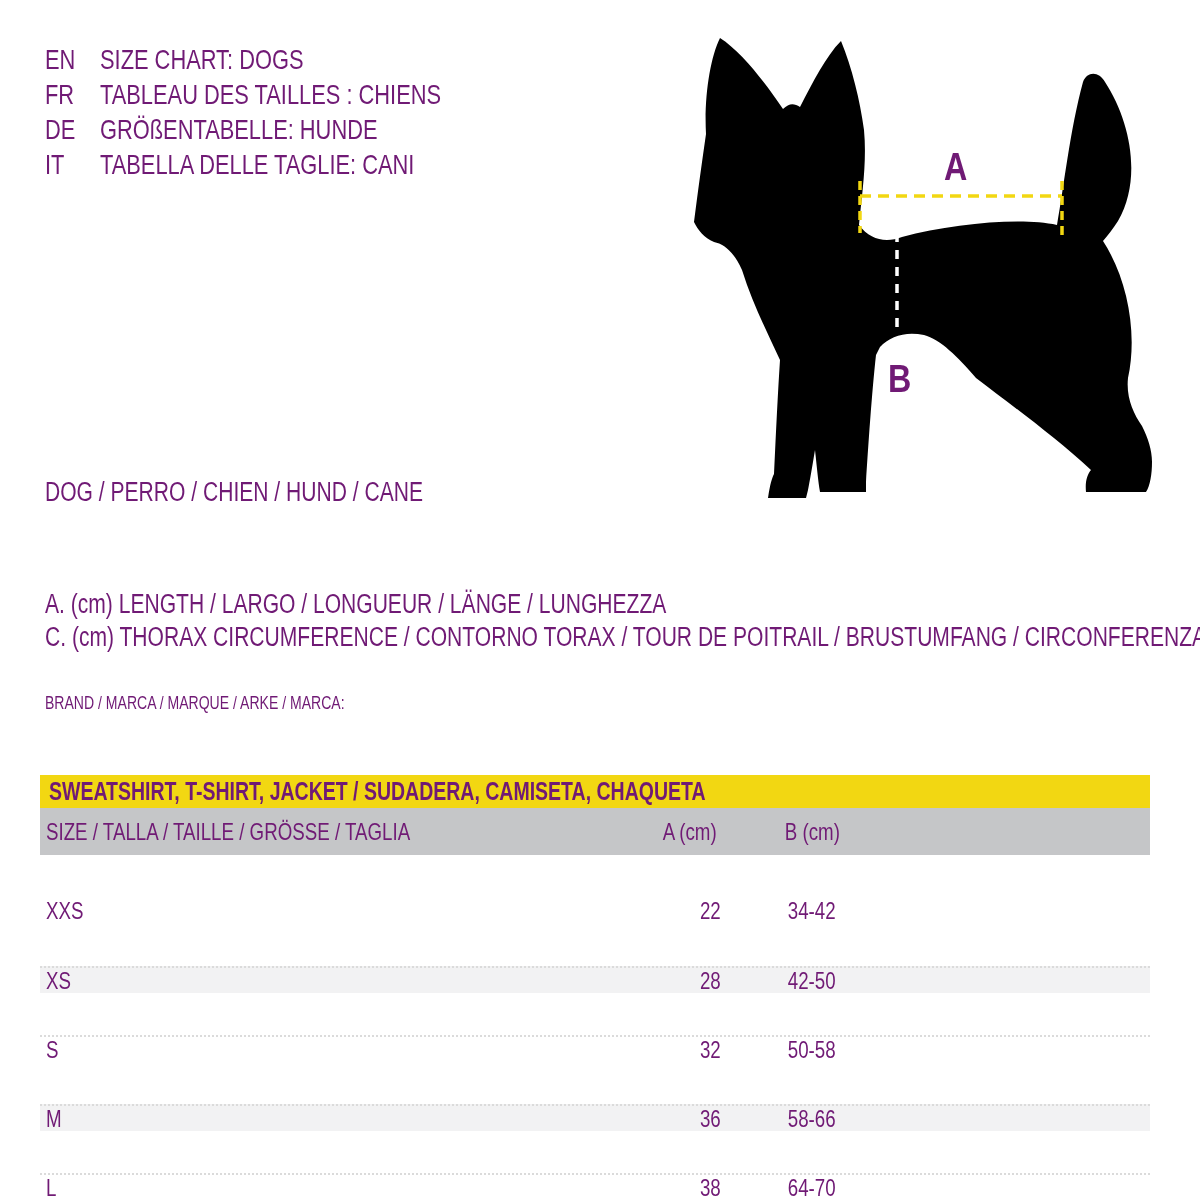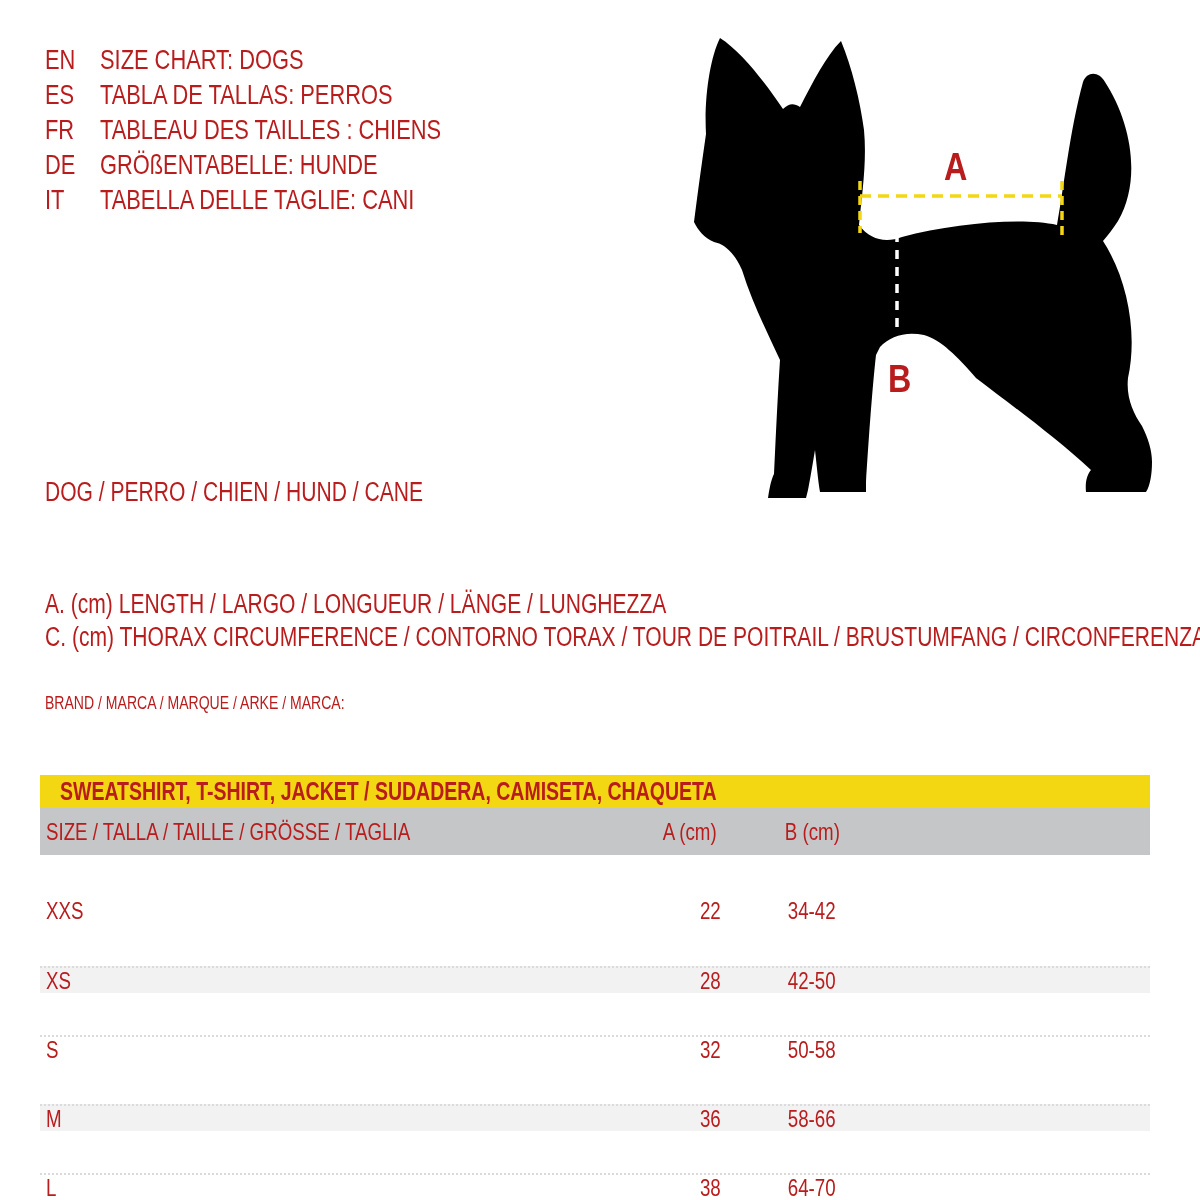--- a/index.html
+++ b/index.html
@@ -1,18 +1,18 @@
 <!DOCTYPE html>
 <html><head>
 <meta charset="utf-8">
 <style>
   html,body{margin:0;padding:0;background:#fff;}
   #canvas{
     position:relative;width:1200px;height:1200px;background:#ffffff;
-    font-family:"Liberation Sans",sans-serif;color:#b91c1c;overflow:hidden;
+    font-family:"Liberation Sans",sans-serif;color:#701a75;overflow:hidden;
   }
   
   .cx{display:inline-block;white-space:nowrap;transform:scaleX(0.78);transform-origin:0 50%;}
   .cxc{display:inline-block;white-space:nowrap;transform:scaleX(0.78);transform-origin:50% 50%;}
 
   
   .lang{position:absolute;left:45px;top:42px;font-size:28px;}
   .lang-row{display:flex;height:35px;align-items:center;}
   .lang-code{width:55px;flex:0 0 55px;}
 
@@ -23,42 +23,38 @@
   .ab-a{left:252px;top:116px;}
   .ab-b{left:196px;top:328px;}
 
   .caption{position:absolute;left:45px;top:477px;font-size:27px;}
   .measures{position:absolute;left:45px;top:588px;font-size:27px;}
   .measures .mline{height:33px;display:flex;align-items:center;}
   .brand{position:absolute;left:45px;top:693px;font-size:18px;}
 
   
   .stable{position:absolute;left:40px;top:775px;width:1110px;font-size:24px;}
-  .banner{background:#F2D712;padding:3px 0 4px 20px;font-weight:bold;font-size:25px;line-height:26px;}
+  .banner{background:#F2D712;padding:3px 0 4px 9px;font-weight:bold;font-size:25px;line-height:26px;}
   .thead{height:47px;background:#C5C6C8;display:flex;align-items:center;}
   .srow{height:27px;display:flex;align-items:center;box-sizing:border-box;margin-top:42px;}
   .srow.alt{background:#F2F2F3;}
   .srow + .srow{border-top:2px dotted #DBDBDB;}
   .c-size{width:478px;flex:0 0 478px;padding-left:6px;}
   .c-a{width:200px;flex:0 0 200px;text-align:right;}
   .c-b{width:176px;flex:0 0 176px;text-align:center;}
 </style>
 </head>
 <body>
 
 <div id="canvas">
 
   <div class="lang">
     <div class="lang-row">
       <span class="lang-code"><span class="cx">EN</span></span>
       <span class="cx">SIZE CHART: DOGS</span>
-    </div>
-    <div class="lang-row">
-      <span class="lang-code"><span class="cx">ES</span></span>
-      <span class="cx">TABLA DE TALLAS: PERROS</span>
     </div>
     <div class="lang-row">
       <span class="lang-code"><span class="cx">FR</span></span>
       <span class="cx">TABLEAU DES TAILLES : CHIENS</span>
     </div>
     <div class="lang-row">
       <span class="lang-code"><span class="cx">DE</span></span>
       <span class="cx">GRÖßENTABELLE: HUNDE</span>
     </div>
     <div class="lang-row">

